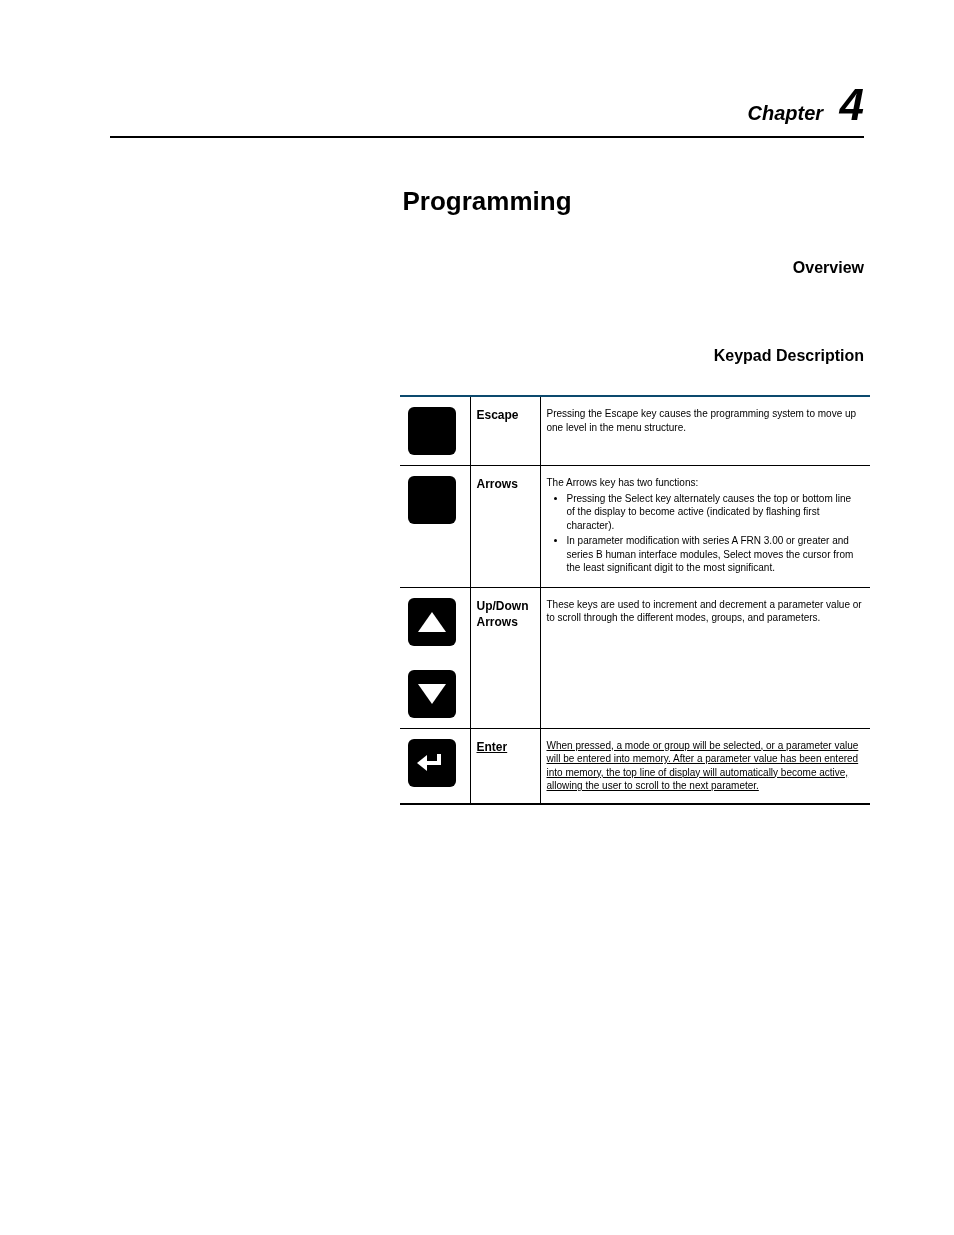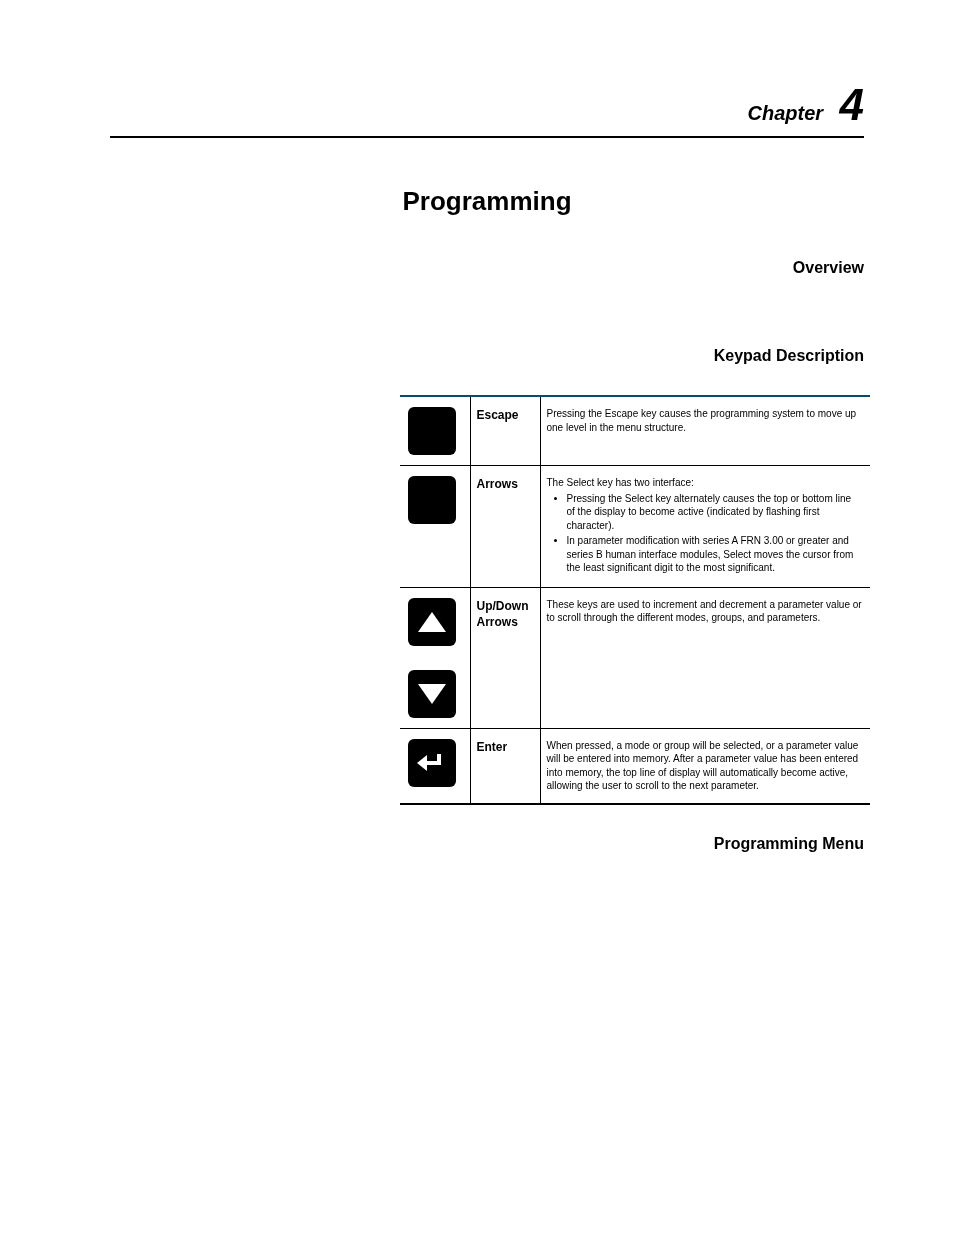--- a/index.html
+++ b/index.html
@@ -72,20 +72,21 @@
       vertical-align: top;
       font-size: 12.5px;
       line-height: 1.35;
     }
     .keypad-table tr:first-child td {
       border-top: 2px solid #0c4a6e;
       margin-left: 24px;
     }
     .keypad-table tr:last-child td {
       border-bottom: 2px solid #000;
+      text-decoration: underline;
     }
     .keypad-table td.icon-cell {
       width: 70px;
       border-right: 1px solid #000;
       padding: 10px 8px;
     }
     .keypad-table td.name-cell {
       width: 70px;
       border-right: 1px solid #000;
       font-weight: bold;
@@ -159,21 +160,21 @@
       <td class="desc-cell">
         <span>Pressing the Escape key causes the programming system to move up one level in the menu structure.</span>
       </td>
     </tr>
     <tr>
       <td class="icon-cell">
         <div class="key-square"></div>
       </td>
       <td class="name-cell">Arrows</td>
       <td class="desc-cell">
-        <span>The Select key has two interface:</span>
+        <span>The Arrows key has two functions:</span>
         <ul>
           <li>Pressing the Select key alternately causes the top or bottom line of the display to become active (indicated by flashing first character).</li>
           <li>In parameter modification with series A FRN 3.00 or greater and series B human interface modules, Select moves the cursor from the least significant digit to the most significant.</li>
         </ul>
       </td>
     </tr>
     <tr>
       <td class="icon-cell">
         <div class="key-square">
           <div class="triangle-up"></div>
@@ -196,15 +197,14 @@
         </div>
       </td>
       <td class="name-cell">Enter</td>
       <td class="desc-cell">
         <span>When pressed, a mode or group will be selected, or a parameter value will be entered into memory.  After a parameter value has been entered into memory, the top line of display will automatically become active, allowing the user to scroll to the next parameter.</span>
       </td>
     </tr>
   </tbody>
     </table>
 
-  <h2 class="section-heading progmenu">Programming Menu</h2>
 
 </div>
 
 </body></html>

